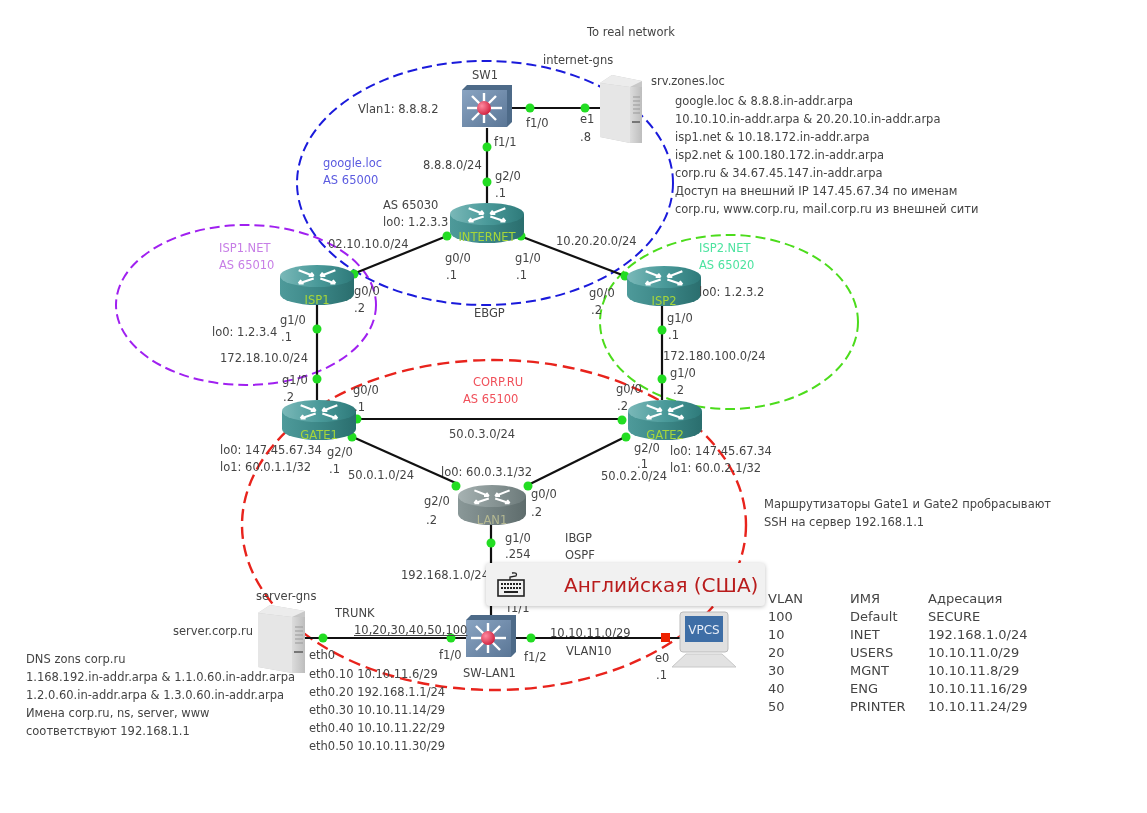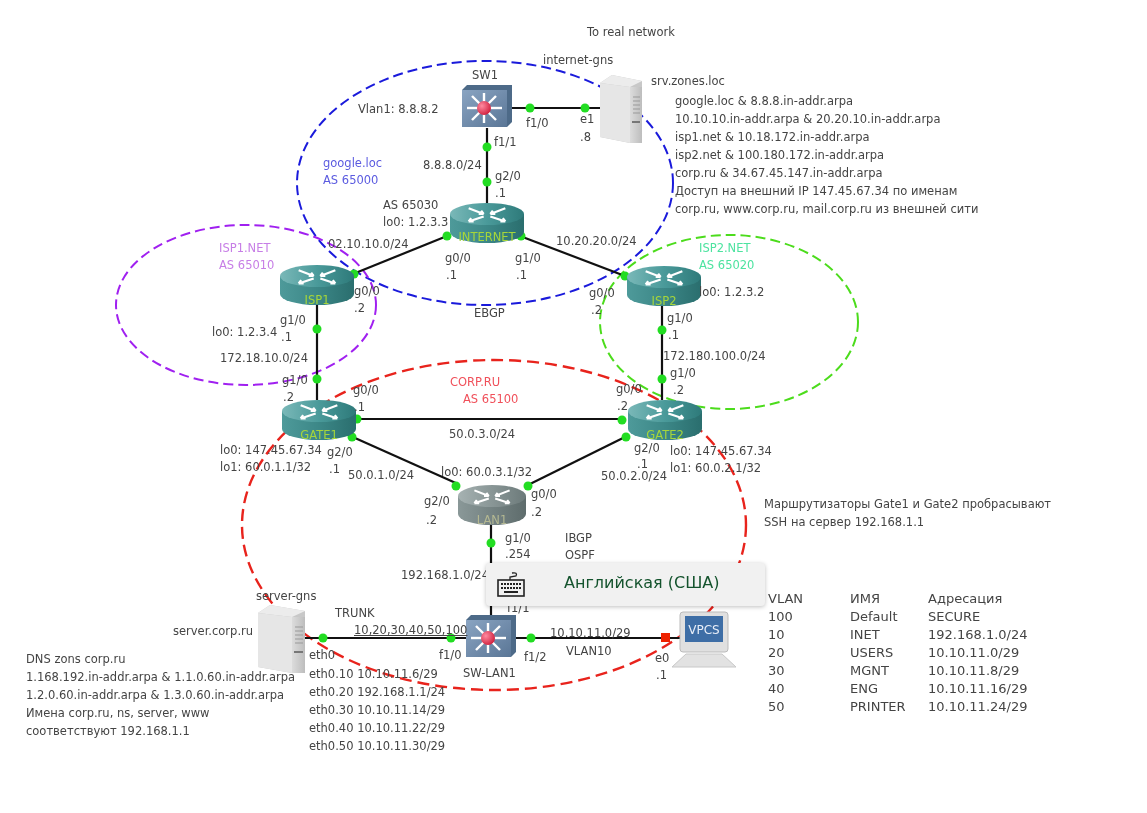--- a/index.html
+++ b/index.html
@@ -11,21 +11,21 @@
   .blk div { height:18px; }
   .node-name { fill:#a6d63a; font-size:11.5px; font-family:"DejaVu Sans", sans-serif; }
   .lan-name { fill:#b4b892; font-size:11.5px; font-family:"DejaVu Sans", sans-serif; }
   .vlan-table { position:absolute; left:768px; top:590px; border-collapse:collapse; font-size:13px; color:#444; }
   .vlan-table td { padding:0; height:18px; line-height:18px; }
   .vlan-table td.c1 { width:82px; }
   .vlan-table td.c2 { width:78px;margin-top:20px; }
   .ime-popup { position:absolute; left:486px; top:563px; width:279px; height:43px;
                background:#f1f1f1; border-radius:4px; box-shadow:0 1px 4px rgba(0,0,0,0.25); }
   .ime-popup .kbd { position:absolute; left:10px; top:8px; }
-  .ime-popup .txt { position:absolute; left:78px; top:10px; font-size:16px; color:#14532d; }
+  .ime-popup .txt { position:absolute; left:78px; top:10px; font-size:20px; color:#b91c1c; }
 </style>
 </head>
 <body>
 
 <svg id="canvas" width="1147" height="813" xmlns="http://www.w3.org/2000/svg">
   <defs>
     <linearGradient id="rtTop" x1="0" y1="0" x2="1" y2="0">
       <stop offset="0" stop-color="#7ab8b8"></stop>
       <stop offset="0.5" stop-color="#4a9a9a"></stop>
       <stop offset="1" stop-color="#2e7a7a"></stop>
@@ -257,21 +257,21 @@
 
 <div class="lbl" style="left:699px;top:239px;color:#4de3a0;">ISP2.NET</div>
 <div class="lbl" style="left:699px;top:256px;color:#4de3a0;">AS 65020</div>
 <div class="lbl" style="left:699px;top:283px;">lo0: 1.2.3.2</div>
 <div class="lbl" style="left:667px;top:309px;">g1/0</div>
 <div class="lbl" style="left:668px;top:326px;">.1</div>
 <div class="lbl" style="left:663px;top:347px;">172.180.100.0/24</div>
 <div class="lbl" style="left:670px;top:364px;">g1/0</div>
 <div class="lbl" style="left:673px;top:381px;">.2</div>
 
-<div class="lbl" style="left:450px;top:373px;color:#f0505a;">CORP.RU</div>
+<div class="lbl" style="left:473px;top:373px;color:#f0505a;">CORP.RU</div>
 <div class="lbl" style="left:463px;top:390px;color:#f0505a;">AS 65100</div>
 
 <div class="lbl" style="left:353px;top:381px;">g0/0</div>
 <div class="lbl" style="left:354px;top:398px;">.1</div>
 <div class="lbl" style="left:449px;top:425px;">50.0.3.0/24</div>
 <div class="lbl" style="left:616px;top:380px;">g0/0</div>
 <div class="lbl" style="left:617px;top:397px;">.2</div>
 
 <div class="lbl" style="left:220px;top:441px;">lo0: 147.45.67.34</div>
 <div class="lbl" style="left:220px;top:458px;">lo1: 60.0.1.1/32</div>

